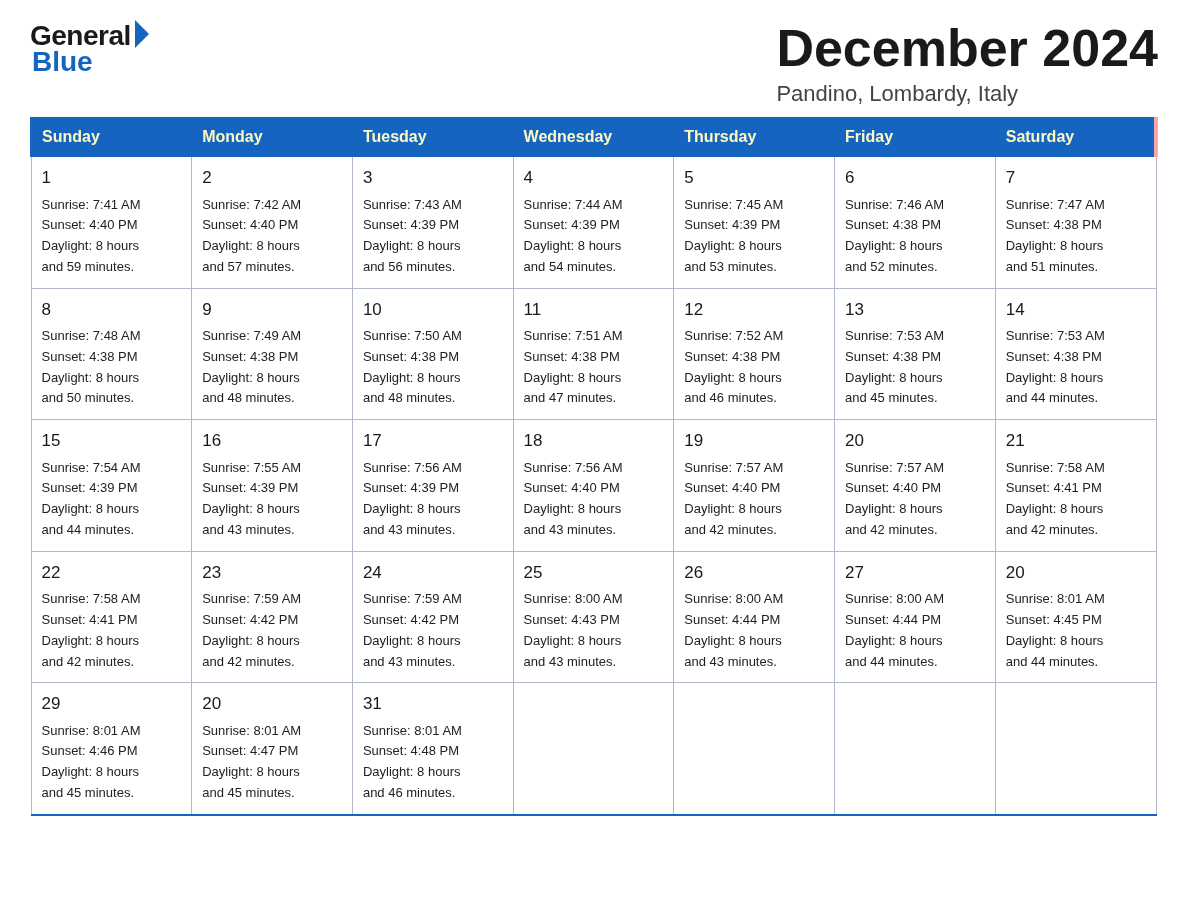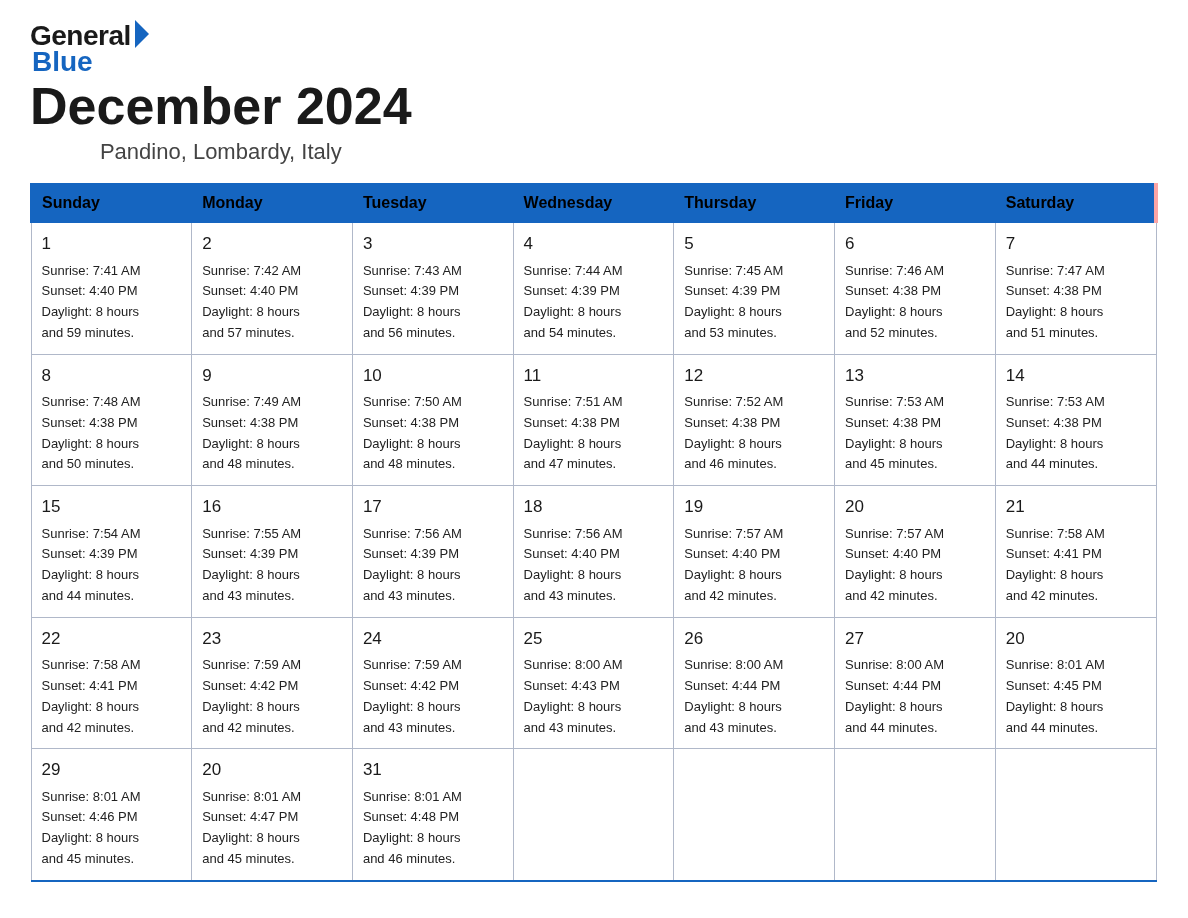--- a/index.html
+++ b/index.html
@@ -8,22 +8,21 @@
       background: #fff;
       color: #222;
       width: 1188px;
       min-height: 918px;
       padding: 20px 30px 30px 30px;
     }
     .header {
       display: flex;
       justify-content: space-between;
       align-items: flex-start;
-      margin-bottom: 18px;
-      flex-direction: column;
+      margin-bottom: 10px;
     }
     .logo {
       display: flex;
       flex-direction: column;
       align-items: flex-start;
     }
     .logo-top {
       display: flex;
       align-items: center;
     }
@@ -36,41 +35,41 @@
     .logo-arrow {
       width: 0;
       height: 0;
       border-left: 14px solid #1565c0;
       border-top: 14px solid transparent;
       border-bottom: 14px solid transparent;
       margin-left: 4px;
       margin-top: -4px;
     }
     .title-block {
-      text-align: center;
+      text-align: left;
     }
     .month-title {
       font-size: 52px;
       font-weight: bold;
       color: #1a1a1a;
       line-height: 1.1;
     }
     .location-title {
       font-size: 22px;
       color: #444;
       margin-top: 4px;
     }
     table {
       width: 100%;
       border-collapse: collapse;
       table-layout: fixed;
     }
     thead tr th {
       background-color: #1565c0;
-      color: #000000;
+      color: #fef9c3;
       font-size: 16px;
       font-weight: bold;
       padding: 10px 10px;
       text-align: left;
       border: 1px solid #1565c0;
     }
     tbody tr td {
       vertical-align: top;
       padding: 8px 10px 10px 10px;
       border: 1px solid #b0b8c9;

